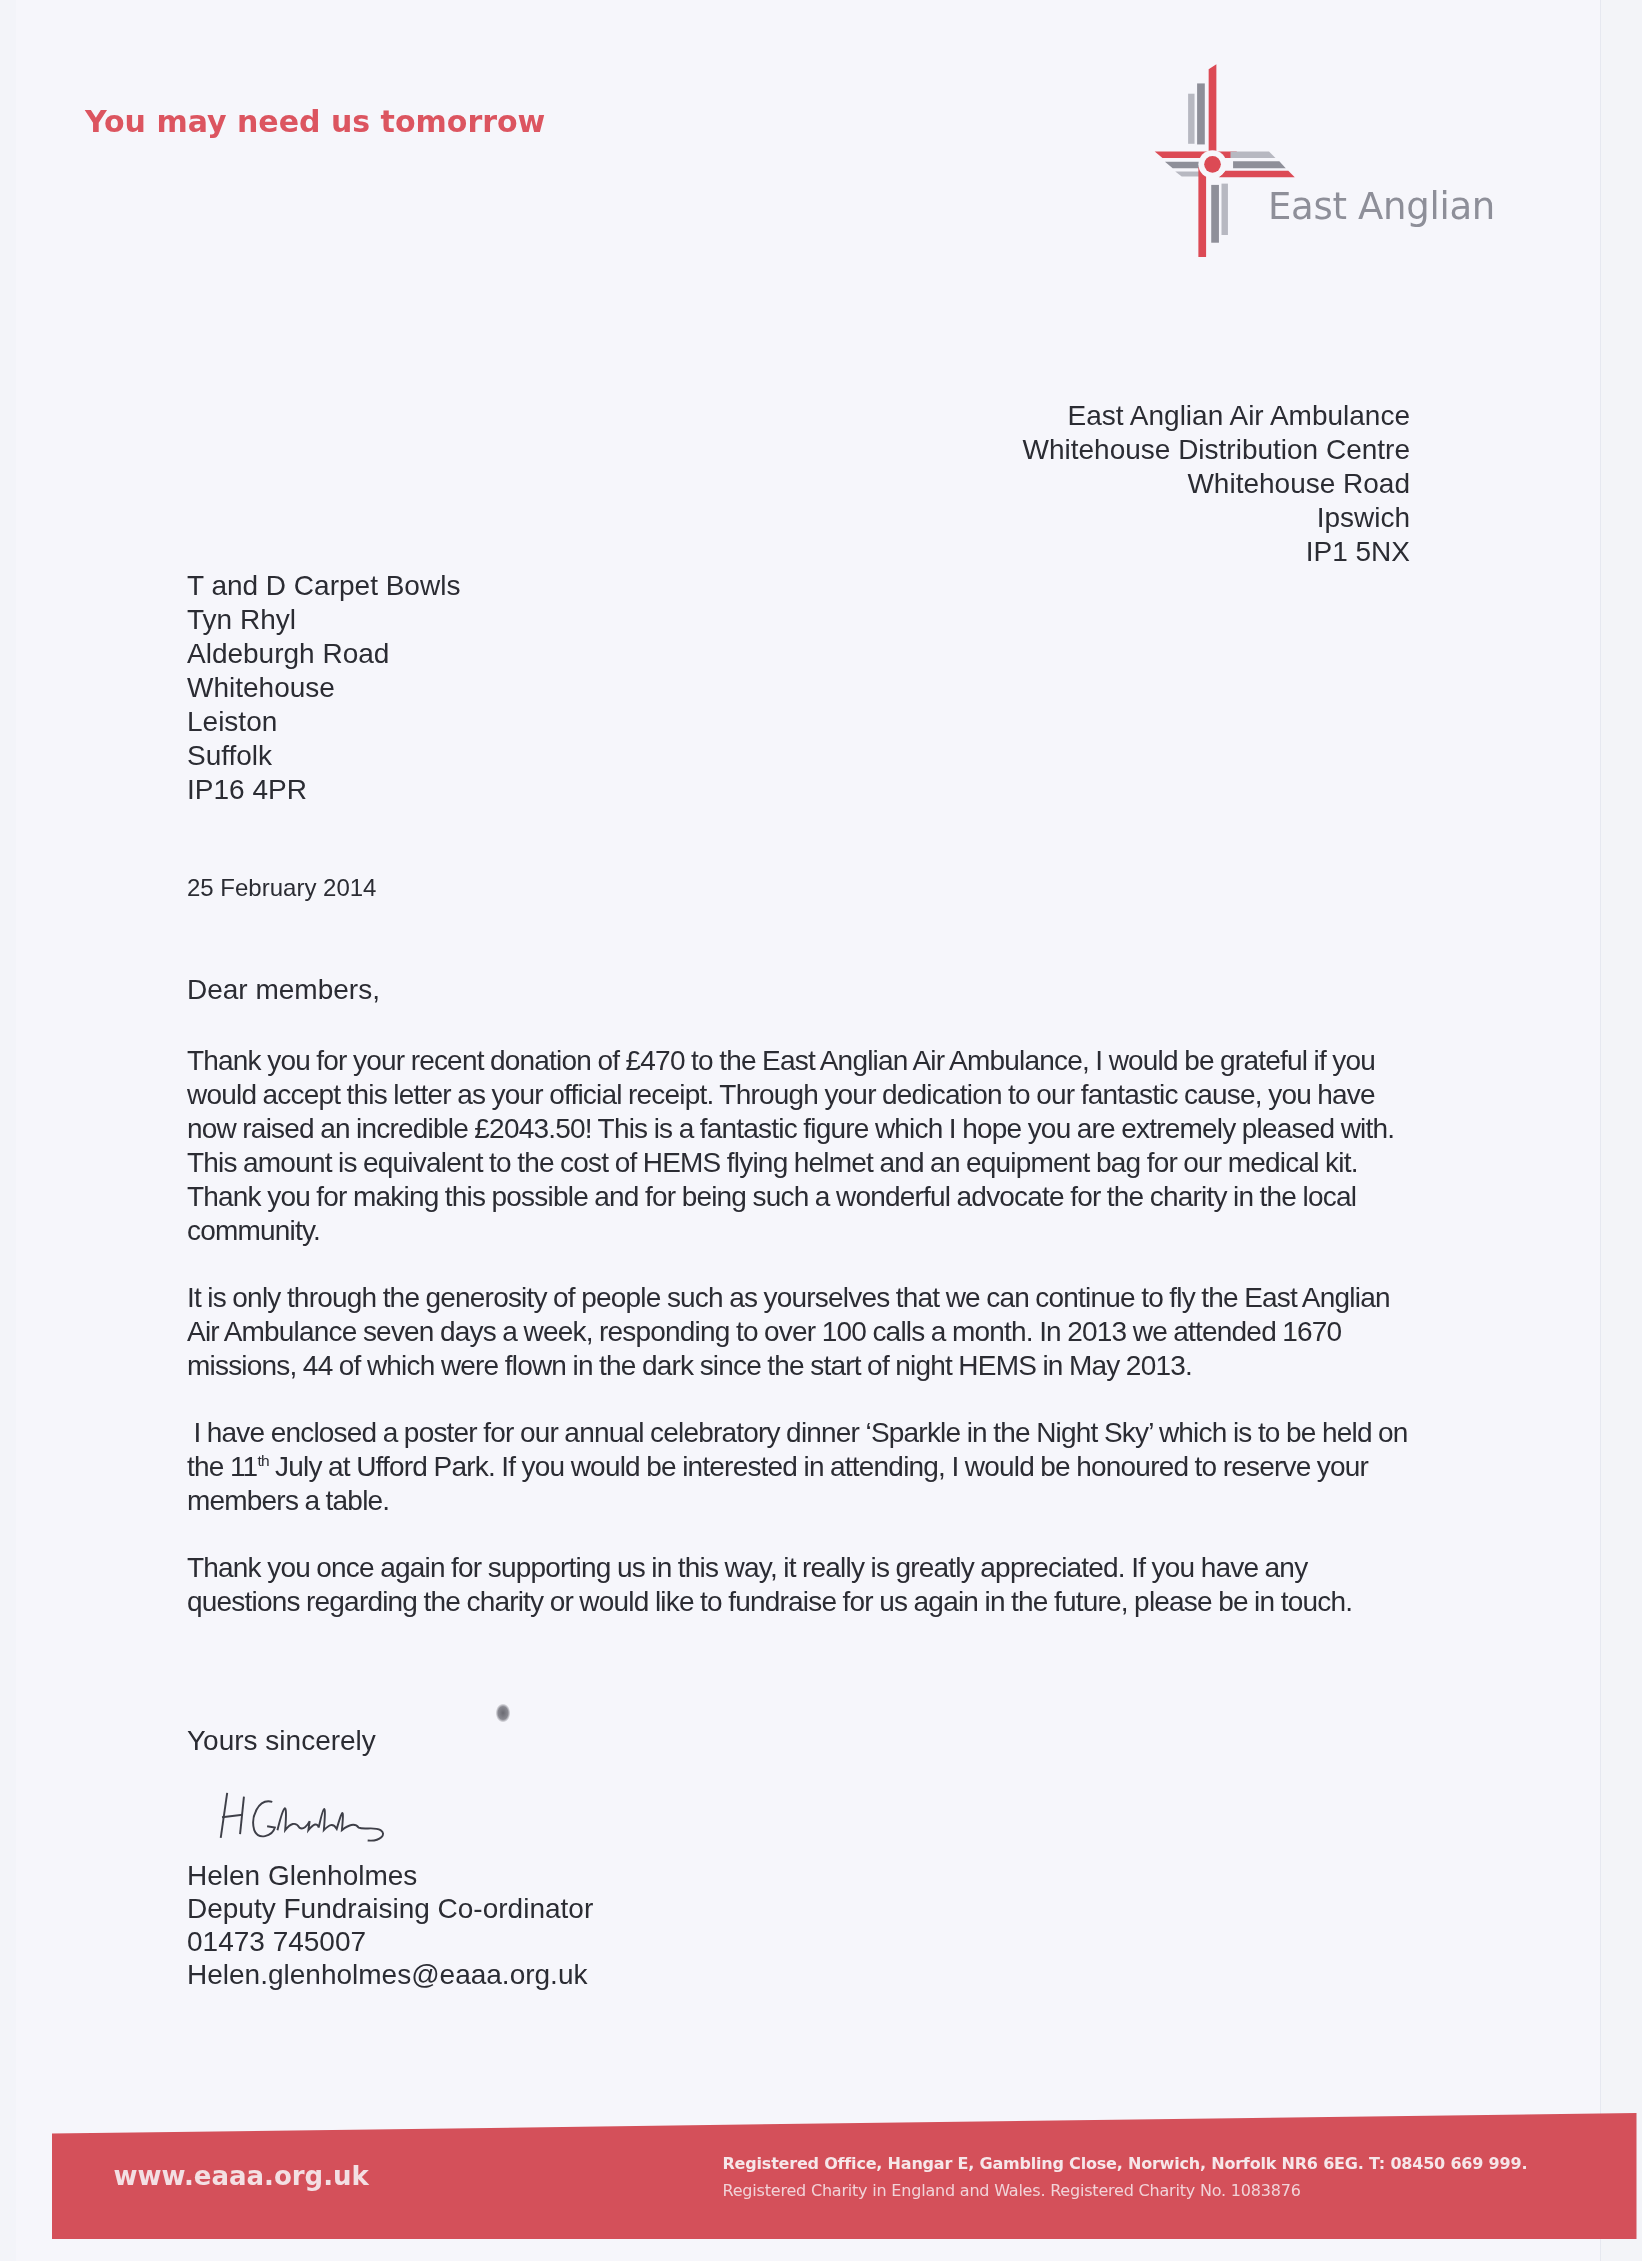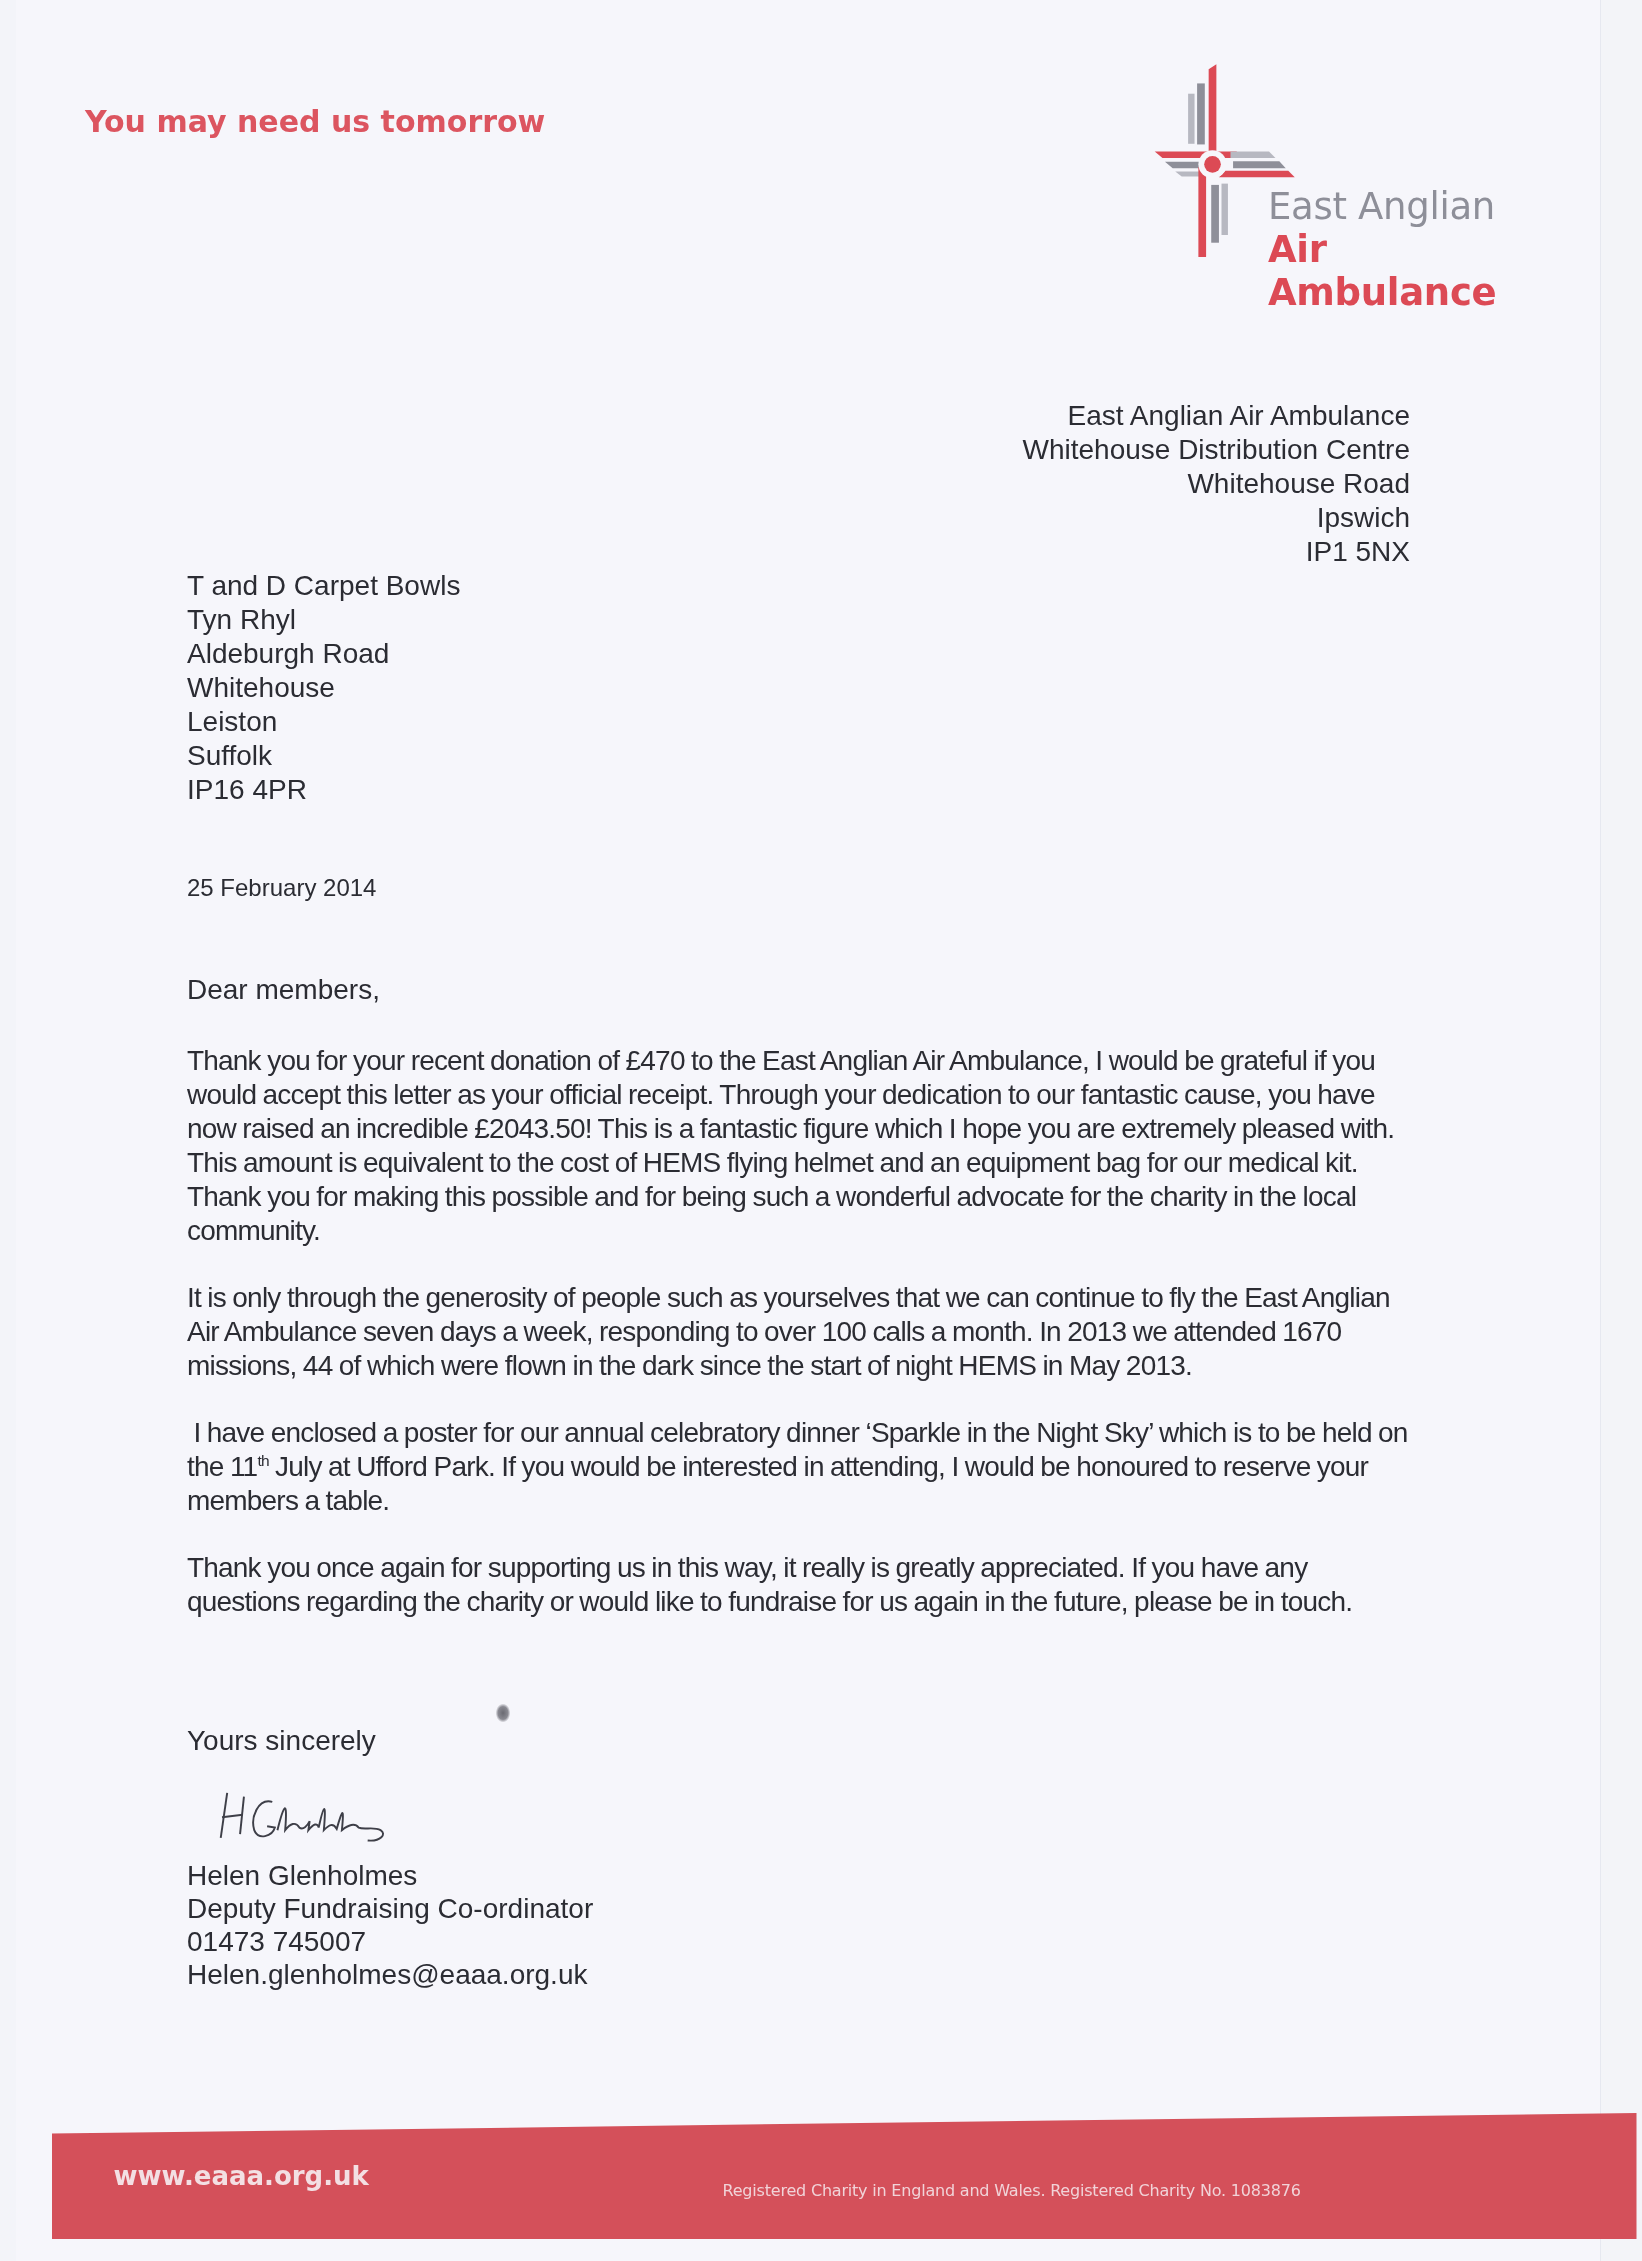--- a/index.html
+++ b/index.html
@@ -228,21 +228,20 @@
 
     <polygon points="80,160 92,160 92,300 80,308" fill="#dc4a55"></polygon>
 
     <rect x="100" y="188" width="12" height="90" fill="#8e8f99"></rect>
     <rect x="116" y="186" width="10" height="80" fill="#b7b8c1"></rect>
 
     <circle cx="102" cy="156" r="22" fill="#f6f6fb"></circle>
     <circle cx="102" cy="156" r="13" fill="#dc4a55"></circle>
   </svg>
   <div class="logo-east">East Anglian</div>
-  <div class="logo-air">Air Ambulance</div>
 </div>
 
 <div class="sender-address">
   <div>East Anglian Air Ambulance</div>
   <div>Whitehouse Distribution Centre</div>
   <div>Whitehouse Road</div>
   <div>Ipswich</div>
   <div>IP1 5NX</div>
 </div>
 
@@ -280,15 +279,16 @@
 
 <div class="signoff">
   <div>Helen Glenholmes</div>
   <div>Deputy Fundraising Co-ordinator</div>
   <div>01473 745007</div>
   <div>Helen.glenholmes@eaaa.org.uk</div>
 </div>
 
 <div class="footer">
   <div class="website">www.eaaa.org.uk</div>
+  <div class="registered">Registered Office, Hangar E, Gambling Close, Norwich, Norfolk NR6 6EG. T: 08450 669 999.</div>
   <div class="charity">Registered Charity in England and Wales. Registered Charity No. 1083876</div>
 </div>
 
 
 </body></html>

